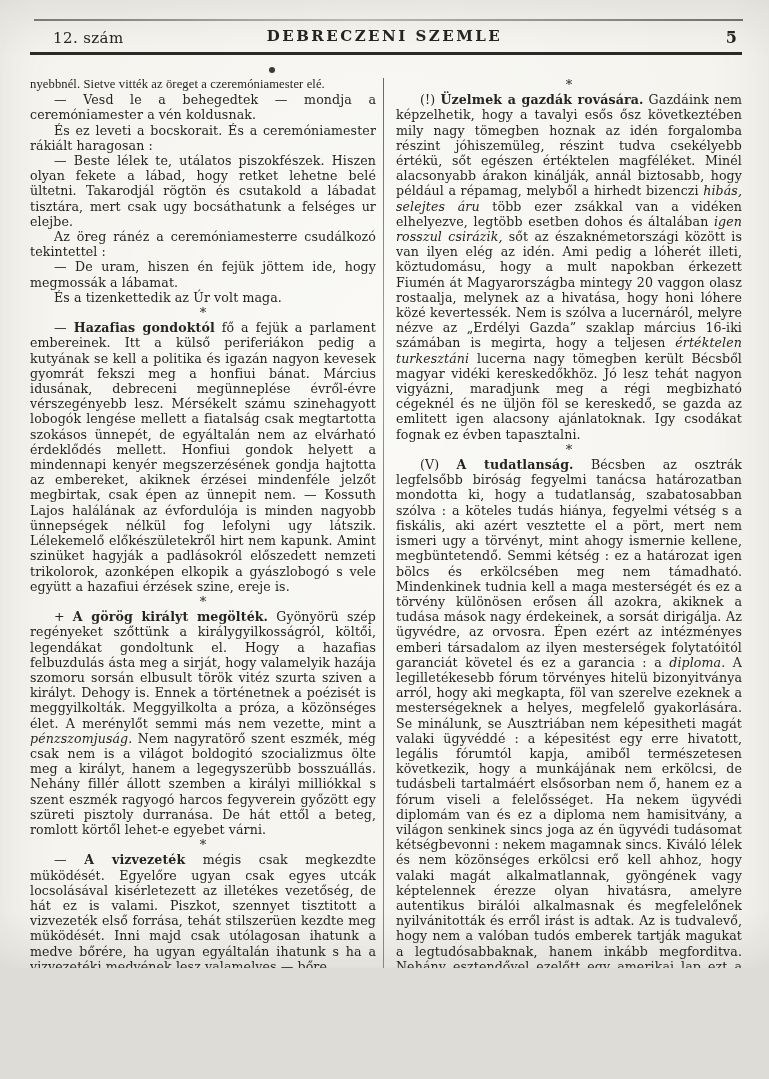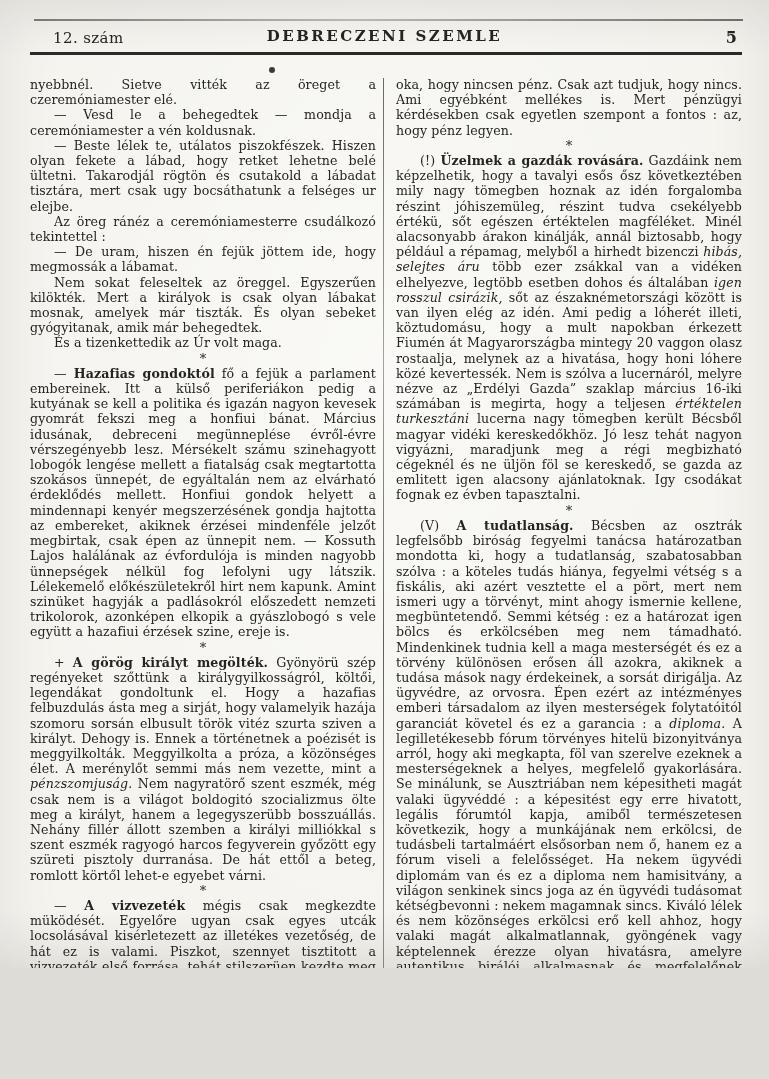--- a/index.html
+++ b/index.html
@@ -49,54 +49,53 @@
     font-size:12.6px;line-height:15.2px;text-align:justify;
     letter-spacing:.1px;
   }
   .col-left{left:30px;width:346px;}
   .col-right{left:396px;width:346px;}
   .divider{
     position:absolute;top:78px;left:383px;width:1px;height:940px;
     background:linear-gradient(180deg, rgba(60,56,50,.75), rgba(60,56,50,.45) 30%, rgba(60,56,50,.8) 60%, rgba(60,56,50,.5));
   }
   .para{margin:0;text-indent:24px;}
-  .para.noindent{text-indent:0;}
+  .para.noindent{text-indent:0;font-family:Liberation Serif, serif;}
   .sep{text-align:center;font-size:13px;line-height:15.2px;letter-spacing:0;}
   .run-b{font-weight:bold;}
   .run-i{font-style:italic;}
 </style>
 </head>
 <body>
 
 <div class="page">
   <div class="topline"></div>
 
   <div class="hdr-issue">12. szám</div>
   <div class="hdr-title">DEBRECZENI SZEMLE</div>
   <div class="hdr-page">5</div>
   <div class="hdr-rule"></div>
 
   <div class="ink-speck"></div>
 
   <div class="col col-left">
       <p class="para noindent"><span class="run-n">nyebbnél. Sietve vitték az öreget a czeremóniamester elé.</span></p>
       <p class="para"><span class="run-n">— Vesd le a behegedtek — mondja a ceremóniamester a vén koldusnak.</span></p>
+      <p class="para"><span class="run-n">És ez leveti a bocskorait. És a ceremóniamester rákiált haragosan :</span></p>
       <p class="para"><span class="run-n">— Beste lélek te, utálatos piszokfészek. Hiszen olyan fekete a lábad, hogy retket lehetne belé ültetni. Takarodjál rögtön és csutakold a lábadat tisztára, mert csak ugy bocsáthatunk a felséges ur elejbe.</span></p>
       <p class="para"><span class="run-n">Az öreg ránéz a ceremóniamesterre csudálkozó tekintettel :</span></p>
       <p class="para"><span class="run-n">— De uram, hiszen én fejük jöttem ide, hogy megmossák a lábamat.</span></p>
-      <p class="para"><span class="run-n">Nem sokat feleseltek az öreggel. Egyszerűen kilökték. Mert a királyok is csak olyan lábakat mosnak, amelyek már tiszták. És olyan sebeket gyógyitanak, amik már behegedtek.</span></p>
       <p class="para"><span class="run-n">És a tizenkettedik az Úr volt maga.</span></p>
       <div class="sep">*</div>
       <p class="para"><span class="run-n">— </span><span class="run-b">Hazafias gondoktól</span><span class="run-n"> fő a fejük a parlament embereinek. Itt a külső periferiákon pedig a kutyának se kell a politika és igazán nagyon kevesek gyomrát fekszi meg a honfiui bánat. Március idusának, debreceni megünneplése évről-évre vérszegényebb lesz. Mérsékelt számu szinehagyott lobogók lengése mellett a fiatalság csak megtartotta szokásos ünnepét, de egyáltalán nem az elvárható érdeklődés mellett. Honfiui gondok helyett a mindennapi kenyér megszerzésének gondja hajtotta az embereket, akiknek érzései mindenféle jelzőt megbirtak, csak épen az ünnepit nem. — Kossuth Lajos halálának az évfordulója is minden nagyobb ünnepségek nélkül fog lefolyni ugy látszik. Lélekemelő előkészületekről hirt nem kapunk. Amint szinüket hagyják a padlásokról előszedett nemzeti trikolorok, azonképen elkopik a gyászlobogó s vele együtt a hazafiui érzések szine, ereje is.</span></p>
       <div class="sep">*</div>
       <p class="para"><span class="run-n">+ </span><span class="run-b">A görög királyt megölték.</span><span class="run-n"> Gyönyörü szép regényeket szőttünk a királygyilkosságról, költői, legendákat gondoltunk el. Hogy a hazafias felbuzdulás ásta meg a sirját, hogy valamelyik hazája szomoru sorsán elbusult török vitéz szurta sziven a királyt. Dehogy is. Ennek a történetnek a poézisét is meggyilkolták. Meggyilkolta a próza, a közönséges élet. A merénylőt semmi más nem vezette, mint a </span><span class="run-i">pénzszomjuság.</span><span class="run-n"> Nem nagyratörő szent eszmék, még csak nem is a világot boldogitó szocializmus ölte meg a királyt, hanem a legegyszerübb bosszuállás. Nehány fillér állott szemben a királyi milliókkal s szent eszmék ragyogó harcos fegyverein győzött egy szüreti pisztoly durranása. De hát ettől a beteg, romlott körtől lehet-e egyebet várni.</span></p>
       <div class="sep">*</div>
       <p class="para"><span class="run-n">— </span><span class="run-b">A vizvezeték</span><span class="run-n"> mégis csak megkezdte müködését. Egyelőre ugyan csak egyes utcák locsolásával kisérletezett az illetékes vezetőség, de hát ez is valami. Piszkot, szennyet tisztitott a vizvezeték első forrása, tehát stilszerüen kezdte meg müködését. Inni majd csak utólagosan ihatunk a medve bőrére, ha ugyan egyáltalán ihatunk s ha a vizvezetéki medvének lesz valamelyes — bőre.</span></p>
     </div>
   <div class="divider"></div>
   <div class="col col-right">
-      <p class="para noindent"><span class="run-n">oka, hogy nincsen pénz. Csak azt tudjuk, hogy nincs. Ami egyébként mellékes is. Mert pénzügyi kérdésekben csak egyetlen szempont a fontos : az, hogy pénz legyen.</span></p>
       <div class="sep">*</div>
       <p class="para"><span class="run-n">(!) </span><span class="run-b">Üzelmek a gazdák rovására.</span><span class="run-n"> Gazdáink nem képzelhetik, hogy a tavalyi esős ősz következtében mily nagy tömegben hoznak az idén forgalomba részint jóhiszemüleg, részint tudva csekélyebb értékü, sőt egészen értéktelen magféléket. Minél alacsonyabb árakon kinálják, annál biztosabb, hogy például a répamag, melyből a hirhedt bizenczi </span><span class="run-i">hibás, selejtes áru</span><span class="run-n"> több ezer zsákkal van a vidéken elhelyezve, legtöbb esetben dohos és általában </span><span class="run-i">igen rosszul csirázik,</span><span class="run-n"> sőt az északnémetországi között is van ilyen elég az idén. Ami pedig a lóherét illeti, köztudomásu, hogy a mult napokban érkezett Fiumén át Magyarországba mintegy 20 vaggon olasz rostaalja, melynek az a hivatása, hogy honi lóhere közé kevertessék. Nem is szólva a lucernáról, melyre nézve az „Erdélyi Gazda” szaklap március 16-iki számában is megirta, hogy a teljesen </span><span class="run-i">értéktelen turkesztáni</span><span class="run-n"> lucerna nagy tömegben került Bécsből magyar vidéki kereskedőkhöz. Jó lesz tehát nagyon vigyázni, maradjunk meg a régi megbizható cégeknél és ne üljön föl se kereskedő, se gazda az emlitett igen alacsony ajánlatoknak. Igy csodákat fognak ez évben tapasztalni.</span></p>
       <div class="sep">*</div>
       <p class="para"><span class="run-n">(V) </span><span class="run-b">A tudatlanság.</span><span class="run-n"> Bécsben az osztrák legfelsőbb biróság fegyelmi tanácsa határozatban mondotta ki, hogy a tudatlanság, szabatosabban szólva : a köteles tudás hiánya, fegyelmi vétség s a fiskális, aki azért vesztette el a pört, mert nem ismeri ugy a törvényt, mint ahogy ismernie kellene, megbüntetendő. Semmi kétség : ez a határozat igen bölcs és erkölcsében meg nem támadható. Mindenkinek tudnia kell a maga mesterségét és ez a törvény különösen erősen áll azokra, akiknek a tudása mások nagy érdekeinek, a sorsát dirigálja. Az ügyvédre, az orvosra. Épen ezért az intézményes emberi társadalom az ilyen mesterségek folytatóitól garanciát követel és ez a garancia : a </span><span class="run-i">diploma.</span><span class="run-n"> A legilletékesebb fórum törvényes hitelü bizonyitványa arról, hogy aki megkapta, föl van szerelve ezeknek a mesterségeknek a helyes, megfelelő gyakorlására. Se minálunk, se Ausztriában nem képesitheti magát valaki ügyvéddé : a képesitést egy erre hivatott, legális fórumtól kapja, amiből természetesen következik, hogy a munkájának nem erkölcsi, de tudásbeli tartalmáért elsősorban nem ő, hanem ez a fórum viseli a felelősséget. Ha nekem ügyvédi diplomám van és ez a diploma nem hamisitvány, a világon senkinek sincs joga az én ügyvédi tudásomat kétségbevonni : nekem magamnak sincs. Kiváló lélek és nem közönséges erkölcsi erő kell ahhoz, hogy valaki magát alkalmatlannak, gyöngének vagy képtelennek érezze olyan hivatásra, amelyre autentikus birálói alkalmasnak és megfelelőnek nyilvánitották és erről irást is adtak. Az is tudvalevő, hogy nem a valóban tudós emberek tartják magukat a legtudósabbaknak, hanem inkább megforditva. Nehány esztendővel ezelőtt egy amerikai lap ezt a „körkérdést” intézte az amerikai irókhoz :</span></p>
     </div>
 </div>
 
 </body></html>

